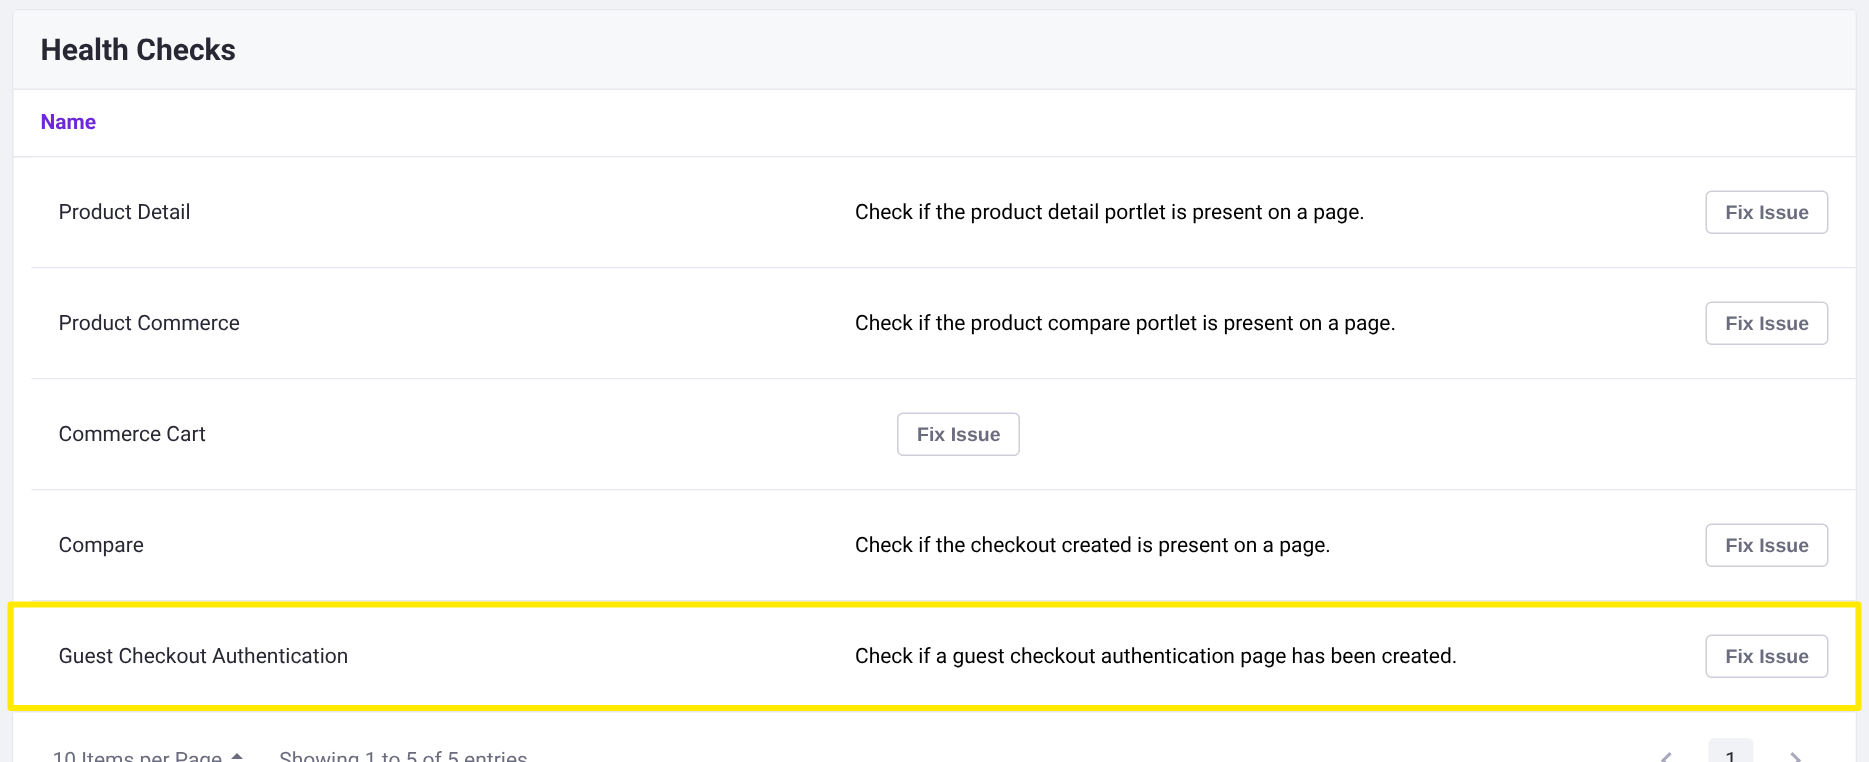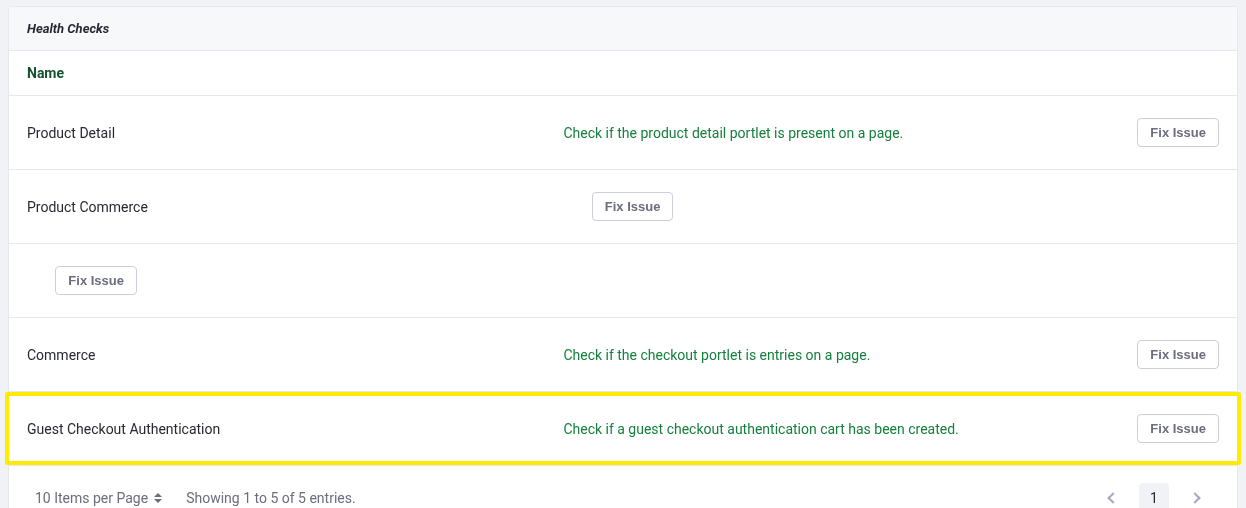--- a/index.html
+++ b/index.html
@@ -20,35 +20,34 @@
     border-radius: 4px;
     overflow: visible;
   }
   .card-header {
     background: #f7f8f9;
     padding: 14px 18px;
     border-bottom: 1px solid #e7e7ed;
   }
   .card-header h4 {
     margin: 0;
-    font-size: 13px;
+    font-size: 20px;
     font-weight: 700;
     color: #272833;
-    font-style: italic;
   }
   .table-header-row {
     display: flex;
     align-items: center;
     padding: 14px 18px;
     border-bottom: 1px solid #e7e7ed;
   }
   .th {
     font-weight: 700;
     font-size: 14px;
-    color: #14532d;
+    color: #6d28d9;
   }
   .col-name {
     flex: 0 0 45%;
   }
   .col-desc {
     flex: 1 1 auto;
   }
   .col-action {
     flex: 0 0 110px;
     display: flex;
@@ -57,32 +56,33 @@
   .row-wrapper {
     position: relative;
   }
   .table-row {
     display: flex;
     align-items: center;
     padding: 22px 18px;
     border-bottom: 1px solid #e7e7ed;
     background: #fff;
     position: relative;
+    margin-left: 12px;
   }
   .row-wrapper:last-of-type .table-row {
     border-bottom: none;
     justify-content: space-between;
   }
   .cell-name {
     flex: 0 0 45%;
     color: #272833;
   }
   .cell-desc {
     flex: 1 1 auto;
-    color: #15803d;
+    color: #000000;
   }
   .cell-action {
     flex: 0 0 110px;
     display: flex;
     justify-content: flex-end;
   }
   .btn-outline {
     background: #fff;
     border: 1px solid #cdced9;
     color: #6b6c7e;
@@ -191,45 +191,47 @@
             <div class="cell-name">Product Detail</div>
             <div class="cell-desc">Check if the product detail portlet is present on a page.</div>
             <div class="cell-action">
               <button class="btn-outline">Fix Issue</button>
             </div>
           </div>
         </div>
         <div class="row-wrapper">
           <div class="table-row">
             <div class="cell-name">Product Commerce</div>
-            <div class="cell-action">
-              <button class="btn-outline">Fix Issue</button>
-            </div>
-          </div>
-        </div>
-        <div class="row-wrapper">
-          <div class="table-row">
-            <div class="cell-action">
-              <button class="btn-outline">Fix Issue</button>
-            </div>
-          </div>
-        </div>
-        <div class="row-wrapper">
-          <div class="table-row">
-            <div class="cell-name">Commerce</div>
-            <div class="cell-desc">Check if the checkout portlet is entries on a page.</div>
+            <div class="cell-desc">Check if the product compare portlet is present on a page.</div>
+            <div class="cell-action">
+              <button class="btn-outline">Fix Issue</button>
+            </div>
+          </div>
+        </div>
+        <div class="row-wrapper">
+          <div class="table-row">
+            <div class="cell-name">Commerce Cart</div>
+            <div class="cell-action">
+              <button class="btn-outline">Fix Issue</button>
+            </div>
+          </div>
+        </div>
+        <div class="row-wrapper">
+          <div class="table-row">
+            <div class="cell-name">Compare</div>
+            <div class="cell-desc">Check if the checkout created is present on a page.</div>
             <div class="cell-action">
               <button class="btn-outline">Fix Issue</button>
             </div>
           </div>
         </div>
         <div class="row-wrapper">
           <div class="table-row">
             <div class="cell-name">Guest Checkout Authentication</div>
-            <div class="cell-desc">Check if a guest checkout authentication cart has been created.</div>
+            <div class="cell-desc">Check if a guest checkout authentication page has been created.</div>
             <div class="cell-action">
               <button class="btn-outline">Fix Issue</button>
             </div>
           </div>
           <div class="highlighted-overlay"></div>
         </div>
       </div>
 
     <div class="card-footer">
       <div class="footer-left">

